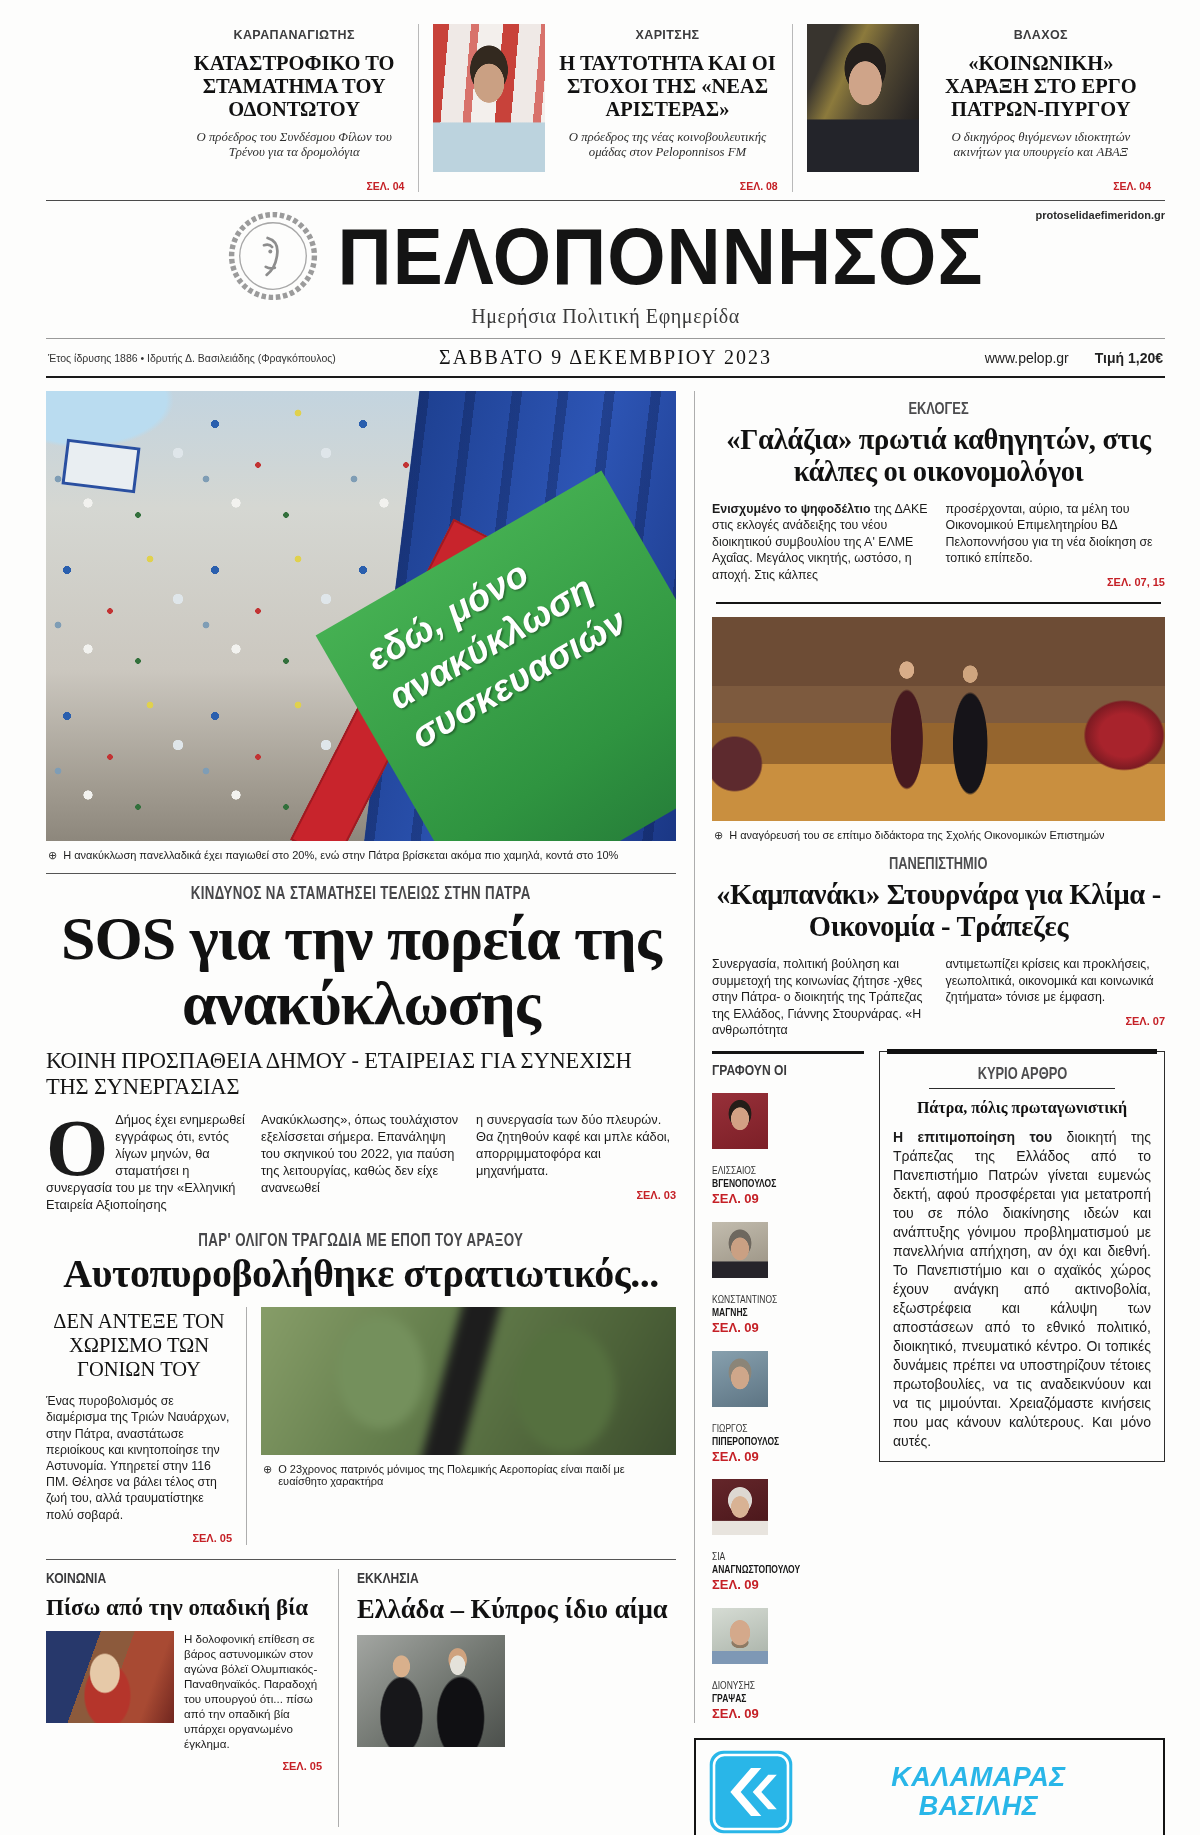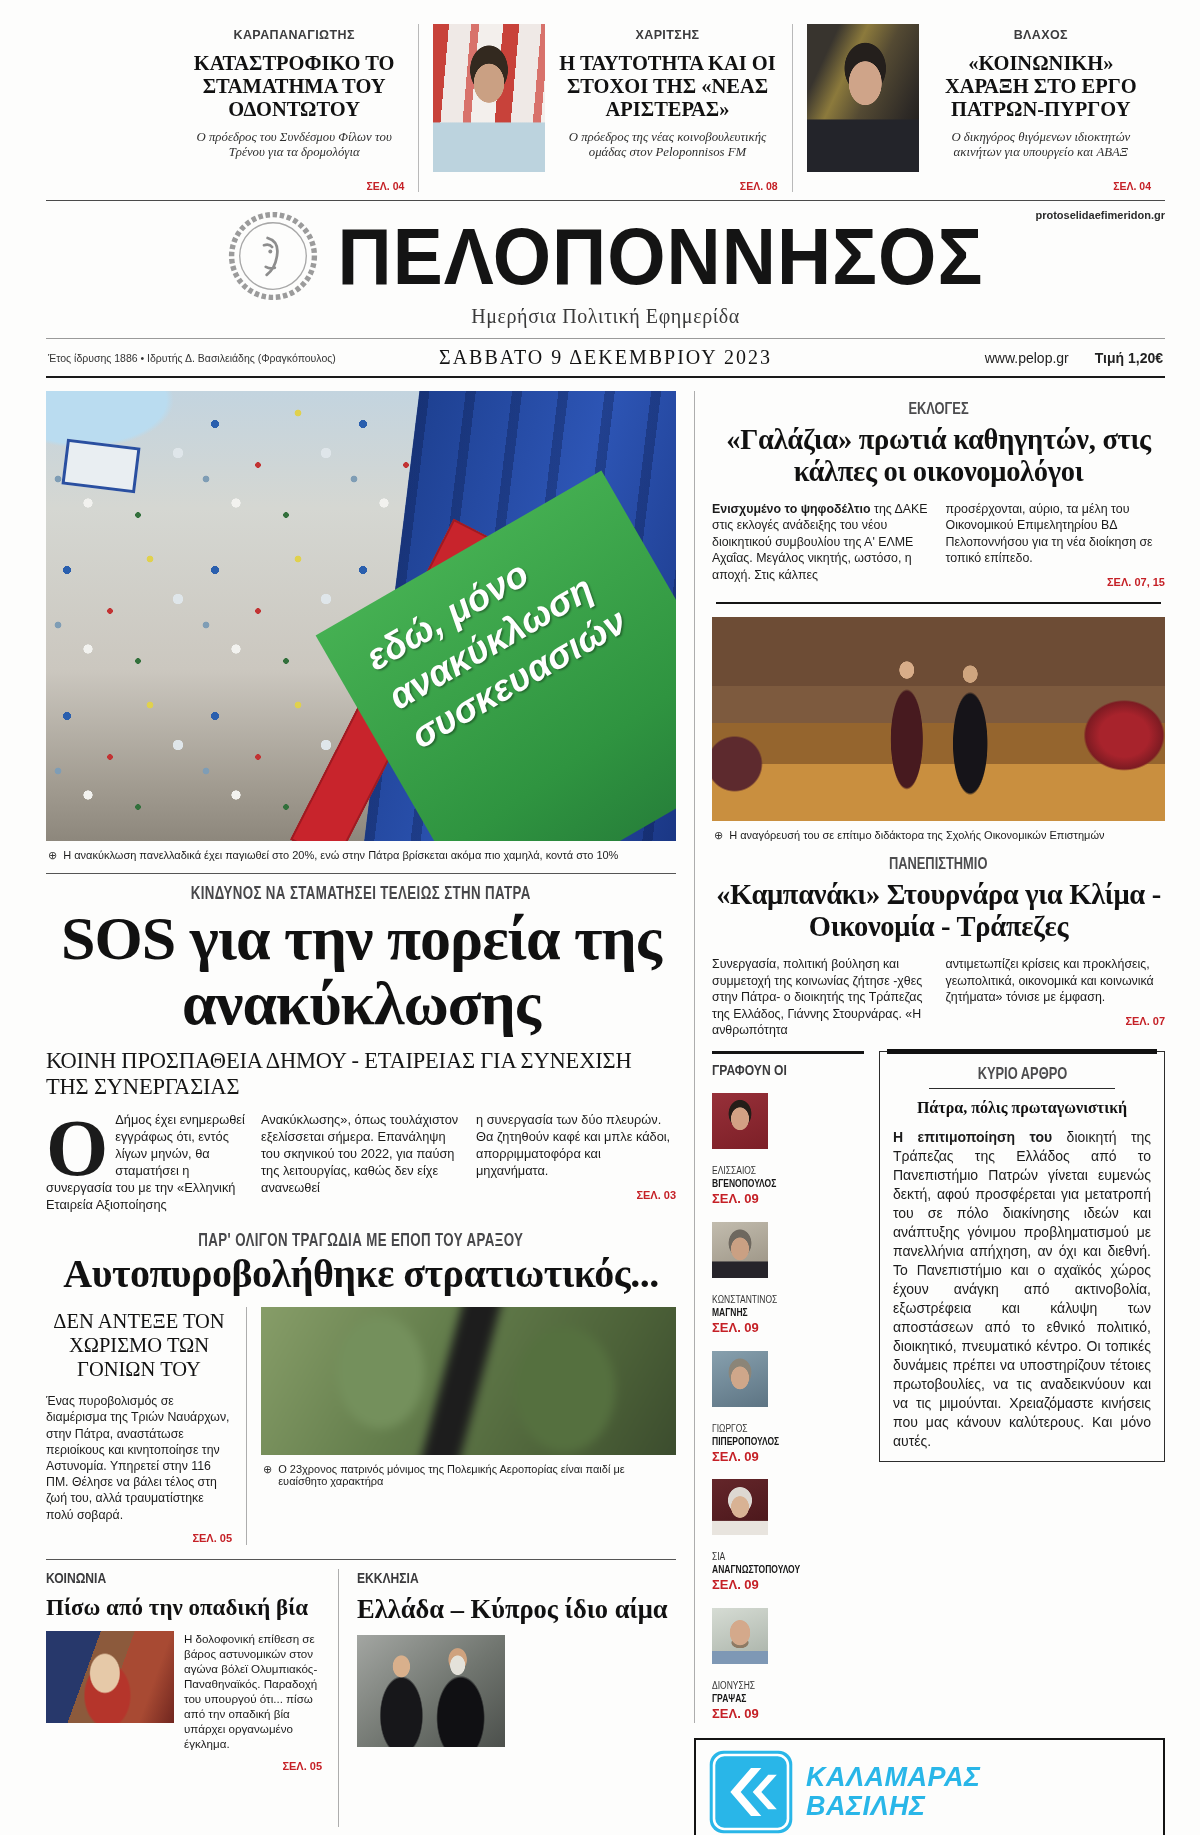--- a/index.html
+++ b/index.html
@@ -190,21 +190,21 @@
   .editorial { flex:1; margin-left:15px; border:1px solid #2c2c2c; position:relative; text-align:center;
                padding:12px 13px 10px; align-self:flex-start; }
   .ed-bar { position:absolute; top:-3px; left:7px; right:7px; height:5px; background:#111; }
   .ed-hr { width:72%; border:0; border-top:1px solid #2c2c2c; margin:5px auto 10px; }
   .ed-title { font-family:"Liberation Serif", serif; font-size:16px; font-weight:bold; line-height:1.12; margin-bottom:11px; }
   .ed-body { text-align:justify; font-size:14px; line-height:1.36; color:#1b1b1b; }
 
   .ad { border:2px solid #141414; margin-top:15px; display:flex; flex-direction:column; }
   .ad-top { display:flex; align-items:center; gap:12px; padding:9px 12px 4px; }
   .ad-logo { width:86px; height:86px; flex:none; }
-  .ad-name { flex:1; text-align:left; font-weight:bold; font-style:italic; font-size:27px; line-height:1.08;
+  .ad-name { flex:1; text-align:center; font-weight:bold; font-style:italic; font-size:27px; line-height:1.08;
              letter-spacing:.5px; }
   .ad-big { text-align:center; font-weight:bold; font-size:45px; line-height:1.06; letter-spacing:5px;
             color:#0d0d0d; padding:2px 0 9px; transform:scaleY(1.05); }
   .ad-strip { color:#fff; display:flex; text-align:center; padding:5px 0 4px; }
   .ad-phone-block { flex:1;margin-left:8px; }
   .ad-phone-block + .ad-phone-block { border-left:1px solid rgba(255,255,255,.85); }
   .ad-phone { font-weight:bold; font-size:17px; }
   .ad-addr { font-size:8.5px; margin-top:1px; }
 </style>
 </head>

